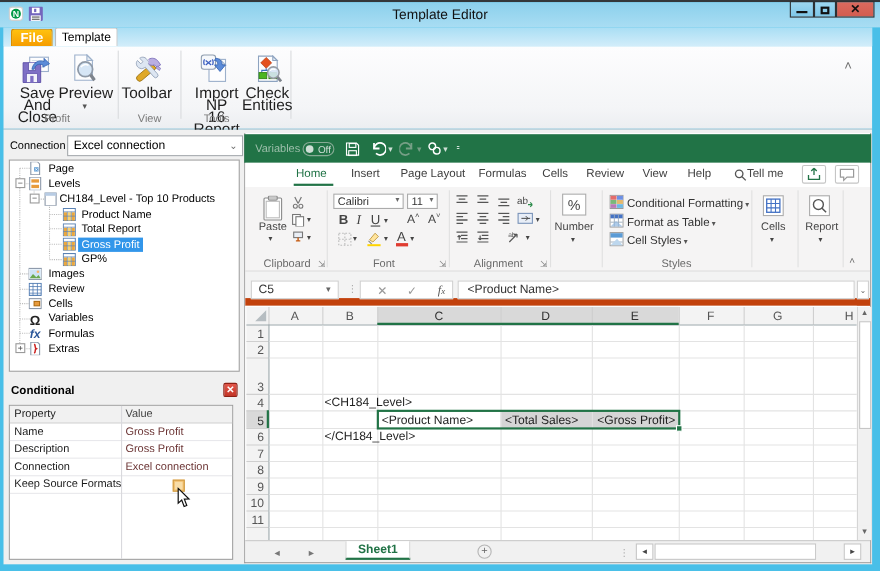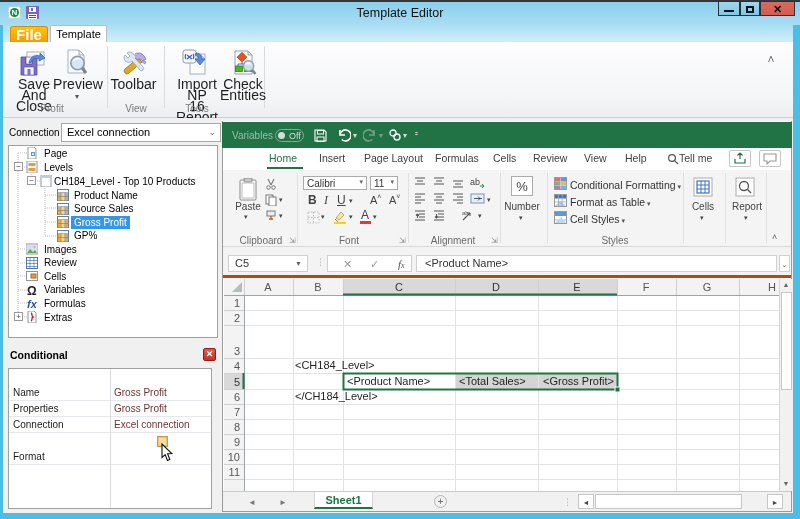--- a/index.html
+++ b/index.html
@@ -12,21 +12,21 @@
 #title{left:0;top:6px;width:800px;text-align:center;font-size:12.5px;color:#111;}
 
 .wbtn{top:1px;height:15px;border:1px solid #2e3133;color:#111;text-align:center;}
 #btnmin{left:718px;width:22px;background:linear-gradient(180deg,#9ed7f0,#7ec7e8);}
 #btnmax{left:740px;width:20px;background:linear-gradient(180deg,#9ed7f0,#7ec7e8);}
 #btnclose{left:760px;width:35px;background:linear-gradient(180deg,#da6a5e,#d25c50);}
 
 #npicon{left:8px;top:6px;width:13px;height:13px;background:#fff;border-radius:3px;border:1px solid #d0d0d0;}
 #npicon i{position:absolute;left:1px;top:1px;width:9px;height:9px;border-radius:50%;background:#009845;color:#fff;font-style:normal;font-size:8px;line-height:9px;text-align:center;font-weight:bold;}
 
-#filetab{left:10px;top:26px;width:38px;height:16px;background:linear-gradient(180deg,#ffc20e,#f59c00);border:1px solid #d98e00;border-bottom:none;border-radius:3px 3px 0 0;color:#fff;font-weight:bold;text-align:center;line-height:15px;font-size:15px;}
+#filetab{left:10px;top:26px;width:38px;height:16px;background:linear-gradient(180deg,#ffc20e,#f59c00);border:1px solid #d98e00;border-bottom:none;border-radius:3px 3px 0 0;color:#fff;font-weight:bold;text-align:center;line-height:15px;font-size:12px;}
 #templatetab{left:50px;top:25px;width:57px;height:17px;background:#fff;border:1px solid #bcbcbc;border-bottom:none;border-radius:2px 2px 0 0;text-align:center;line-height:16px;font-size:11px;}
 
 #ribbon{left:3px;top:42px;width:790px;height:76px;background:linear-gradient(180deg,#fdfdfe 0%,#f4f5f7 75%,#eceef1 100%);border-bottom:1px solid #ccd0d5;}
 .rsep{top:46px;width:1px;height:62px;background:#d9dbde;}
 .rlabel{top:103px;font-size:10px;color:#7a7a7a;text-align:center;}
 .rtext{font-size:14px;color:#1e1e1e;text-align:center;line-height:11px;}
 #ribchev{left:764px;top:54px;width:14px;height:12px;color:#707070;font-size:12px;line-height:12px;text-align:center;}
 
 #panel{left:3px;top:118px;width:790px;height:395px;background:#f0f0f0;}
 #connlabel{left:9px;top:127px;font-size:10px;}
@@ -46,21 +46,21 @@
 .pval{position:absolute;left:105px;top:2px;color:#6b3434;}
 #pdivider{position:absolute;left:101px;top:0;width:1px;height:139px;background:#d9d9dd;}
 
 #xl{left:222px;top:121px;width:570px;height:391px;background:#fff;border:1px solid #9b9b9b;border-top:none;}
 #xlgreen{left:222px;top:122px;width:570px;height:26px;background:#217346;}
 #xltabs{left:223px;top:148px;width:568px;height:22px;background:#fff;}
 .xtab{position:absolute;top:4px;font-size:10.5px;color:#404040;}
 #xlribbon{left:223px;top:170px;width:568px;height:77px;background:#f5f4f4;border-bottom:1px solid #d8d8d8;}
 .xsep{position:absolute;width:1px;height:70px;top:3px;background:#e0e0e0;}
 .xlabel{position:absolute;top:65px;font-size:10px;color:#6a6a6a;text-align:center;}
-#xlformula{left:223px;top:247px;width:568px;height:31px;background:#f3f3f3;border-bottom:3px solid #c2410c;}
+#xlformula{left:223px;top:247px;width:568px;height:31px;background:#f3f3f3;border-bottom:7px solid #c2410c;}
 
 #grid{left:223px;top:278px;width:556px;height:213px;background:#fff;overflow:hidden;}
 
 #vscroll{left:779px;top:279px;width:13px;height:212px;background:#f1f1f1;border-left:1px solid #d5d5d5;}
 #sheetbar{left:223px;top:491px;width:568px;height:20px;background:#f1f1f1;border-top:1px solid #cacaca;}
 
 #bleft{left:0;top:25px;width:3px;height:488px;background:#49bfe8;}
 #bright{left:793px;top:25px;width:7px;height:488px;background:#49bfe8;}
 #bbottom{left:0;top:514px;width:800px;height:5px;background:#49bfe8;}
 </style></head>
@@ -228,21 +228,21 @@
 <div class="a" style="left:18px;top:152px;font-size:11px;font-style:italic;font-weight:bold;color:#2b579a">fx</div>
 <svg class="a" style="left:17px;top:165px" width="12" height="12" viewBox="0 0 12 12">
       <path d="M2 0 h6 l2 2 v10 h-8 z" fill="#fff" stroke="#8a97a8"></path>
       <path d="M5 2 c2 1 0 3 2 4 c-2 1 0 3 -2 4" stroke="#cc2222" stroke-width="1.4" fill="none"></path>
     </svg>
 
 <div class="ti" style="left:35px;top:2px">Page</div>
 <div class="ti" style="left:35px;top:16px">Levels</div>
 <div class="ti" style="left:45px;top:30px">CH184_Level - Top 10 Products</div>
 <div class="ti" style="left:65px;top:44px">Product Name</div>
-<div class="ti" style="left:65px;top:57px">Source Sales</div>
+<div class="ti" style="left:65px;top:57px">Total Report</div>
 <div class="ti tsel" style="left:62px;top:70px">Gross Profit</div>
 <div class="ti" style="left:65px;top:84px">GP%</div>
 <div class="ti" style="left:35px;top:98px">Images</div>
 <div class="ti" style="left:35px;top:111px">Review</div>
 <div class="ti" style="left:35px;top:125px">Cells</div>
 <div class="ti" style="left:35px;top:138px">Variables</div>
 <div class="ti" style="left:35px;top:152px">Formulas</div>
 <div class="ti" style="left:35px;top:166px">Extras</div>
 </div>
 <svg width="0" height="0">
@@ -252,34 +252,38 @@
         <rect x="1" y="4" width="3.1" height="7.5" fill="#eda83c"></rect>
         <rect x="4.5" y="4" width="3.1" height="7.5" fill="#f9d477"></rect>
         <rect x="8" y="4" width="3" height="7.5" fill="#eda83c"></rect>
         <path d="M0.5 3.5 H11.5 M0.5 7.5 H11.5 M4.2 3.5 V11.5 M7.8 3.5 V11.5" stroke="#5a82b4" stroke-width="0.6"></path>
       </g>
     </defs>
   </svg>
 <div class="a" id="prophdr">Conditional</div>
 <div class="a" id="propx">✕</div>
 <div class="a" id="proptable">
+  <div class="hrow">
+      <span class="pname">Property</span>
+      <span class="pval" style="color:#444">Value</span>
+    </div>
   <div class="prow" style="top:16px">
       <span class="pname">Name</span>
       <span class="pval">Gross Profit</span>
     </div>
   <div class="prow" style="top:32px">
-      <span class="pname">Properties</span>
+      <span class="pname">Description</span>
       <span class="pval">Gross Profit</span>
     </div>
   <div class="prow" style="top:48px">
       <span class="pname">Connection</span>
       <span class="pval">Excel connection</span>
     </div>
-  <div class="prow" style="top:80px">
-      <span class="pname">Format</span>
+  <div class="prow" style="top:64px">
+      <span class="pname">Keep Source Formats</span>
     </div>
   <div id="pdivider"></div>
 </div>
 <div class="a" id="kchk" style="left:157px;top:436px;width:11px;height:11px;background:#f2c070;border:1px solid #cf9b45">
     <div style="position:absolute;left:1px;top:1px;width:7px;height:7px;background:#f8dda8"></div>
   </div>
 <svg class="a" style="left:159px;top:443px" width="15" height="20" viewBox="0 0 15 20">
     <path d="M3 1 L3 14.5 L6.2 11.6 L8.4 17.5 L10.8 16.5 L8.6 10.8 L12.8 10.6 Z" fill="#fff" stroke="#111" stroke-width="1.1"></path>
   </svg>
 

